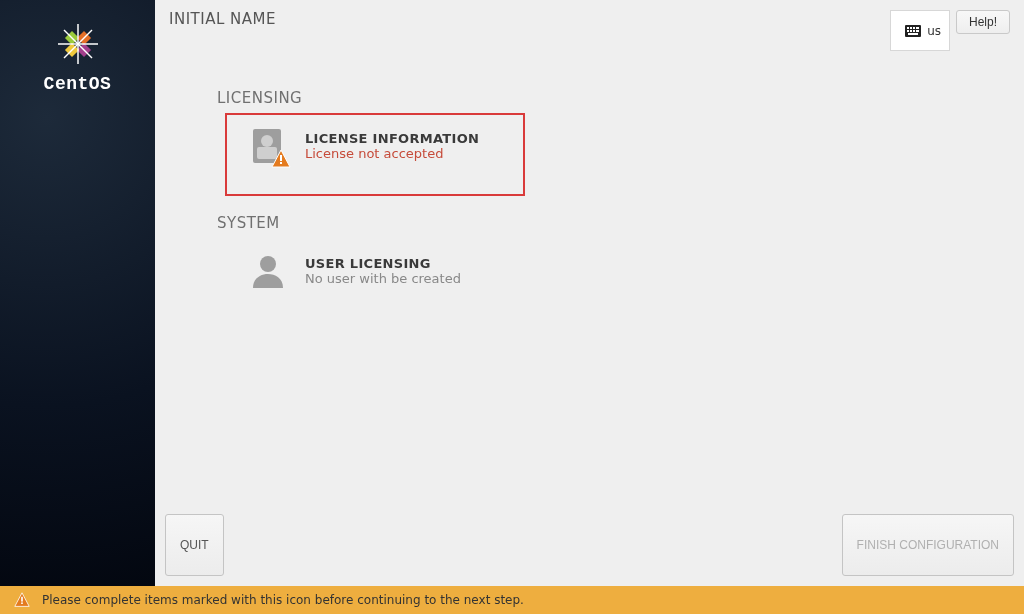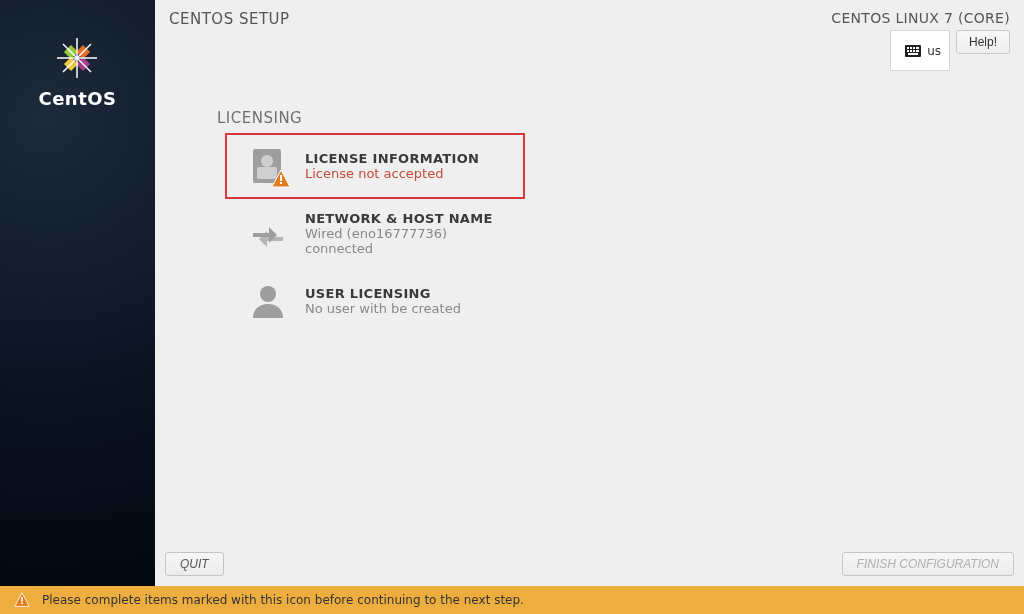--- a/index.html
+++ b/index.html
@@ -7,21 +7,22 @@
   body { display: flex; flex-direction: column; }
 
   .app { display: flex; flex: 1 1 auto; height: 586px; }
 
   
   .sidebar {
     width: 155px;
     background: radial-gradient(circle at 30% 20%, #1d2a3a 0%, #0a1220 60%, #030710 100%);
     color: #fff;
     display: flex; flex-direction: column; align-items: center;
-    padding-top: 32px;
+    padding-top: 18px;
+    font-family: Liberation Mono, monospace;
   }
   .logo-wrap { display: flex; flex-direction: column; align-items: center; gap: 4px; }
   .logo-text { color: #fff; font-weight: 600; font-size: 18px; letter-spacing: 0.5px; }
 
   
   .main { flex: 1; background: #efefef; display: flex; flex-direction: column; position: relative; }
 
   .header { display: flex; justify-content: space-between; padding: 10px 14px 0 14px; }
   .header-left { font-size: 15px; color: #555; letter-spacing: 0.5px; }
   .header-right { text-align: right; }
@@ -36,36 +37,36 @@
     background: linear-gradient(#f8f8f8,#eeeeee); border: 1px solid #c9c9c9; border-radius: 3px;
     padding: 0 12px; font-size: 12px; color: #333; cursor: pointer; height: 24px;
   }
 
   .content { padding: 20px 40px 0 60px; flex: 1; }
 
   .section-title { font-size: 15px; color: #707070; letter-spacing: 0.5px; margin: 18px 0 6px 2px; }
 
   .spoke-row {
     display: flex; align-items: center; gap: 16px;
-    padding: 10px 12px 10px 20px; margin-left: 10px;
+    padding: 10px 12px 27px 20px; margin-left: 10px;
     border: 2px solid transparent;
     width: 300px;
   }
   .spoke-row.highlight { border: 2px solid #d93a3a; }
   .spoke-icon { width: 42px; height: 42px; position: relative; flex: 0 0 42px; display:flex; align-items:center; justify-content:center; }
   .spoke-text .spoke-title { font-size: 13px; font-weight: 700; color: #3a3a3a; letter-spacing: 0.3px; }
   .spoke-text .spoke-sub { font-size: 13px; color: #888; }
   .spoke-text .spoke-sub.error { color: #c64b3a; }
 
   .footer {
     display: flex; justify-content: space-between; padding: 8px 10px 10px 10px;
   }
   .btn {
     background: linear-gradient(#f6f6f6,#ececec); border: 1px solid #c4c4c4; border-radius: 3px;
-    padding: 4px 14px; font-size: 12px; color: #555; cursor: pointer; font-style: italic;
+    padding: 23px 14px; font-size: 12px; color: #555; cursor: pointer;
   }
   .btn:disabled, .btn.disabled { color: #b0b0b0; }
 
   
   .warnbar {
     height: 28px; background: #eeae3f; display: flex; align-items: center;
     padding: 6px 14px; gap: 12px; font-size: 12px; color: #333;
   }
 
   
@@ -100,23 +101,22 @@
           </g>
         </g>
       </svg>
       <div class="logo-text">CentOS</div>
     </div>
   </aside>
 
   <main class="main">
 
     <div class="header">
-      <div class="header-left">CENTOS SETUP</div>
+      <div class="header-left">INITIAL NAME</div>
       <div class="header-right">
-        <div class="os-name">CENTOS LINUX 7 (CORE)</div>
         <div class="header-controls">
           <div class="kbd-indicator">
             <svg width="16" height="12" viewBox="0 0 16 12">
               <rect x="0" y="0" width="16" height="12" rx="1" fill="#222"></rect>
               <rect x="2" y="2" width="2" height="2" fill="#fff"></rect>
                 <rect x="5" y="2" width="2" height="2" fill="#fff"></rect>
                 <rect x="8" y="2" width="2" height="2" fill="#fff"></rect>
                 <rect x="11" y="2" width="3" height="2" fill="#fff"></rect>
               <rect x="2" y="5" width="2" height="2" fill="#fff"></rect>
                 <rect x="5" y="5" width="2" height="2" fill="#fff"></rect>
@@ -146,32 +146,21 @@
             <rect x="9" y="6" width="2" height="6" fill="#fff"></rect>
             <rect x="9" y="13" width="2" height="2" fill="#fff"></rect>
           </svg>
         </div>
         <div class="spoke-text">
           <div class="spoke-title">LICENSE INFORMATION</div>
           <div class="spoke-sub error">License not accepted</div>
         </div>
       </div>
 
-      <div class="spoke-row">
-        <div class="spoke-icon">
-          <svg width="42" height="42" viewBox="0 0 42 42">
-            <path d="M6 26 L22 26 L22 20 L30 28 L22 36 L22 30 L6 30 Z" class="muted-fill" transform="translate(0,-6)"></path>
-            <path d="M36 16 L20 16 L20 10 L12 18 L20 26 L20 20 L36 20 Z" class="muted-fill" transform="translate(0,8)" opacity="0.7"></path>
-          </svg>
-        </div>
-        <div class="spoke-text">
-          <div class="spoke-title">NETWORK &amp; HOST NAME</div>
-          <div class="spoke-sub">Wired (eno16777736) connected</div>
-        </div>
-      </div>
+      <div class="section-title">SYSTEM</div>
 
       <div class="spoke-row">
         <div class="spoke-icon">
           <svg width="42" height="42" viewBox="0 0 42 42">
             <circle cx="21" cy="14" r="8" class="muted-fill"></circle>
             <path d="M6 38 C6 28 14 24 21 24 C28 24 36 28 36 38 Z" class="muted-fill"></path>
           </svg>
         </div>
         <div class="spoke-text">
           <div class="spoke-title">USER LICENSING</div>

